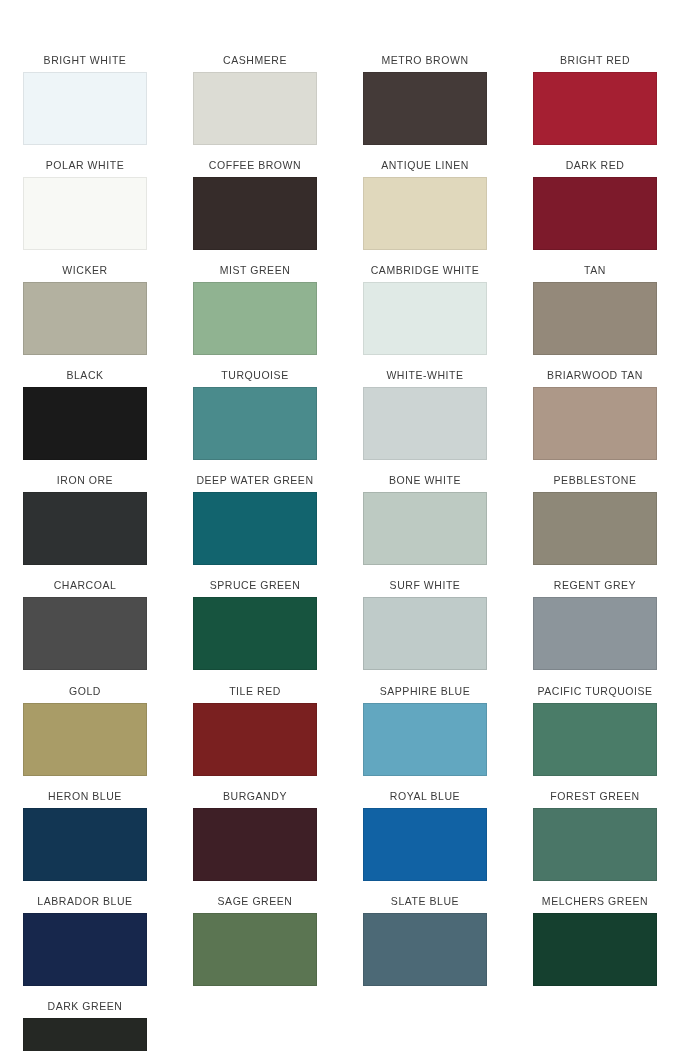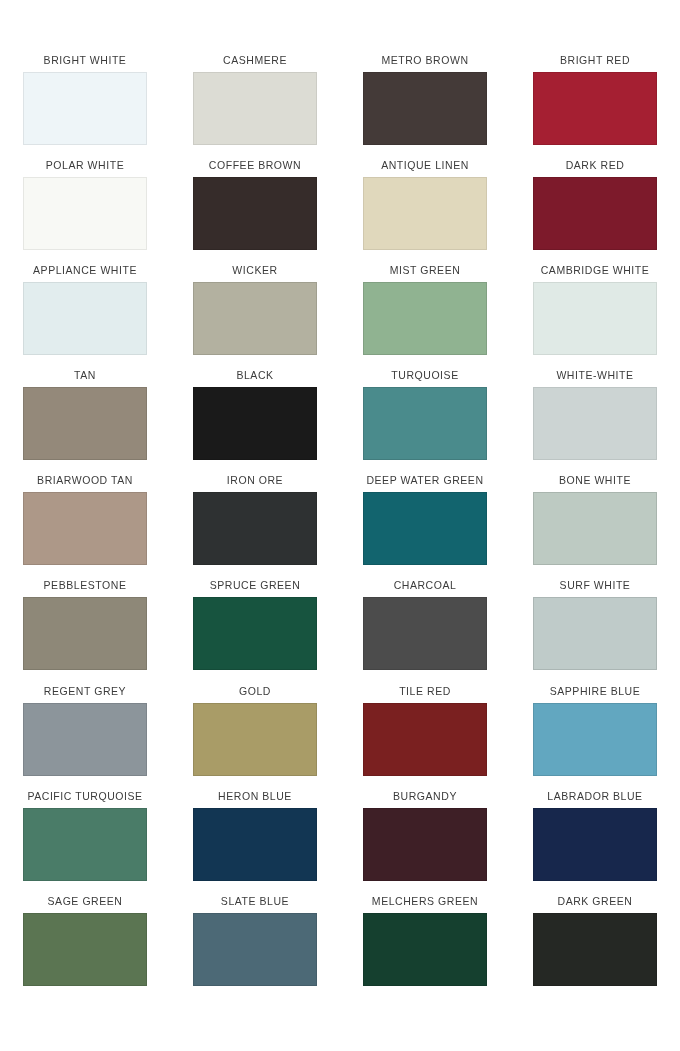--- a/index.html
+++ b/index.html
@@ -86,24 +86,20 @@
     </div>
     <div class="swatch-cell">
       <div class="swatch-label">ANTIQUE LINEN</div>
       <div class="swatch-chip light-edge" style="background-color: rgb(224, 216, 188);"></div>
     </div>
     <div class="swatch-cell">
       <div class="swatch-label">DARK RED</div>
       <div class="swatch-chip" style="background-color: rgb(125, 26, 43);"></div>
     </div>
     <div class="swatch-cell">
-      <div class="swatch-label">APPLIANCE WHITE</div>
-      <div class="swatch-chip light-edge" style="background-color: rgb(226, 237, 238);"></div>
-    </div>
-    <div class="swatch-cell">
       <div class="swatch-label">WICKER</div>
       <div class="swatch-chip" style="background-color: rgb(179, 177, 160);"></div>
     </div>
     <div class="swatch-cell">
       <div class="swatch-label">MIST GREEN</div>
       <div class="swatch-chip" style="background-color: rgb(144, 179, 145);"></div>
     </div>
     <div class="swatch-cell">
       <div class="swatch-label">CAMBRIDGE WHITE</div>
       <div class="swatch-chip light-edge" style="background-color: rgb(224, 234, 230);"></div>
@@ -138,28 +134,28 @@
     </div>
     <div class="swatch-cell">
       <div class="swatch-label">BONE WHITE</div>
       <div class="swatch-chip" style="background-color: rgb(189, 202, 194);"></div>
     </div>
     <div class="swatch-cell">
       <div class="swatch-label">PEBBLESTONE</div>
       <div class="swatch-chip" style="background-color: rgb(142, 136, 120);"></div>
     </div>
     <div class="swatch-cell">
+      <div class="swatch-label">CHARCOAL</div>
+      <div class="swatch-chip" style="background-color: rgb(76, 76, 76);"></div>
+    </div>
+    <div class="swatch-cell">
       <div class="swatch-label">SPRUCE GREEN</div>
       <div class="swatch-chip" style="background-color: rgb(23, 84, 63);"></div>
     </div>
     <div class="swatch-cell">
-      <div class="swatch-label">CHARCOAL</div>
-      <div class="swatch-chip" style="background-color: rgb(76, 76, 76);"></div>
-    </div>
-    <div class="swatch-cell">
       <div class="swatch-label">SURF WHITE</div>
       <div class="swatch-chip" style="background-color: rgb(191, 203, 201);"></div>
     </div>
     <div class="swatch-cell">
       <div class="swatch-label">REGENT GREY</div>
       <div class="swatch-chip" style="background-color: rgb(140, 149, 155);"></div>
     </div>
     <div class="swatch-cell">
       <div class="swatch-label">GOLD</div>
       <div class="swatch-chip" style="background-color: rgb(169, 156, 103);"></div>
@@ -176,20 +172,28 @@
       <div class="swatch-label">PACIFIC TURQUOISE</div>
       <div class="swatch-chip" style="background-color: rgb(74, 124, 104);"></div>
     </div>
     <div class="swatch-cell">
       <div class="swatch-label">HERON BLUE</div>
       <div class="swatch-chip" style="background-color: rgb(18, 54, 83);"></div>
     </div>
     <div class="swatch-cell">
       <div class="swatch-label">BURGANDY</div>
       <div class="swatch-chip" style="background-color: rgb(62, 31, 38);"></div>
+    </div>
+    <div class="swatch-cell">
+      <div class="swatch-label">ROYAL BLUE</div>
+      <div class="swatch-chip" style="background-color: rgb(17, 98, 164);"></div>
+    </div>
+    <div class="swatch-cell">
+      <div class="swatch-label">FOREST GREEN</div>
+      <div class="swatch-chip" style="background-color: rgb(74, 118, 103);"></div>
     </div>
     <div class="swatch-cell">
       <div class="swatch-label">LABRADOR BLUE</div>
       <div class="swatch-chip" style="background-color: rgb(23, 39, 76);"></div>
     </div>
     <div class="swatch-cell">
       <div class="swatch-label">SAGE GREEN</div>
       <div class="swatch-chip" style="background-color: rgb(91, 117, 82);"></div>
     </div>
     <div class="swatch-cell">

